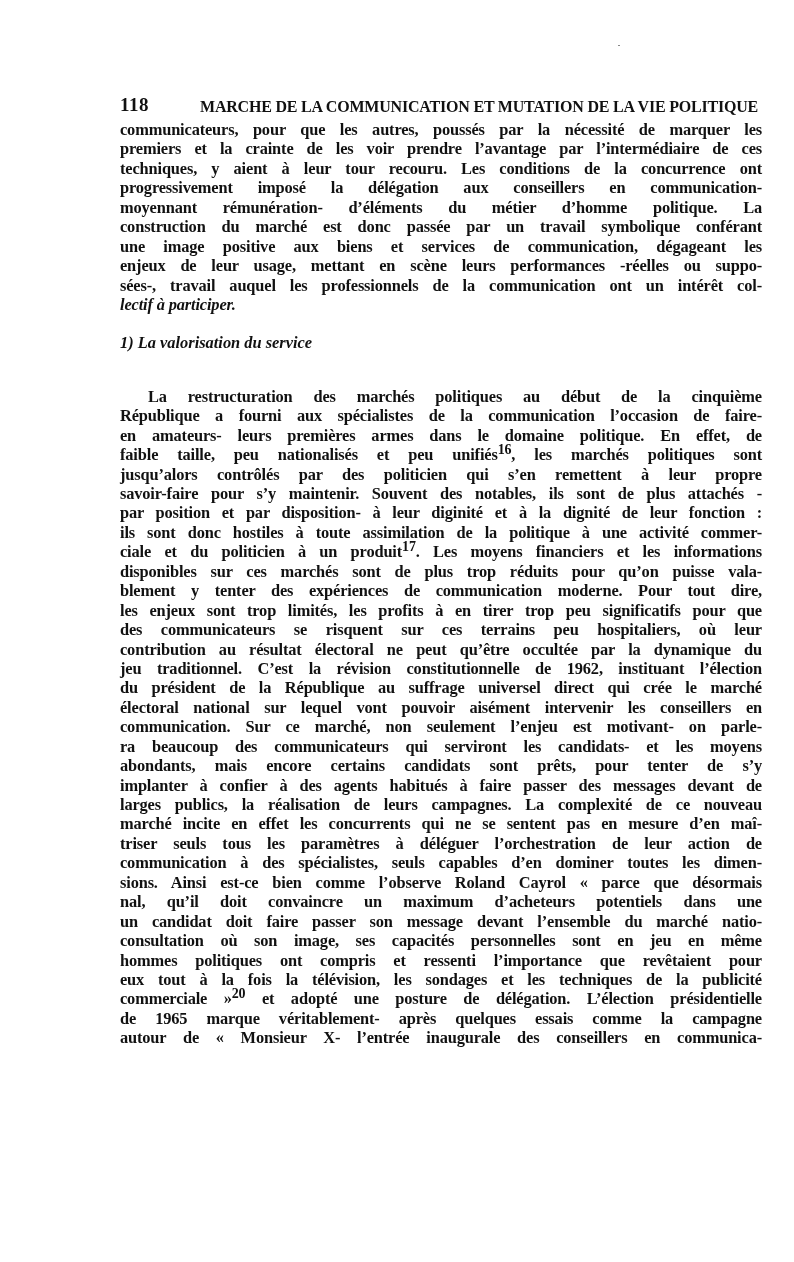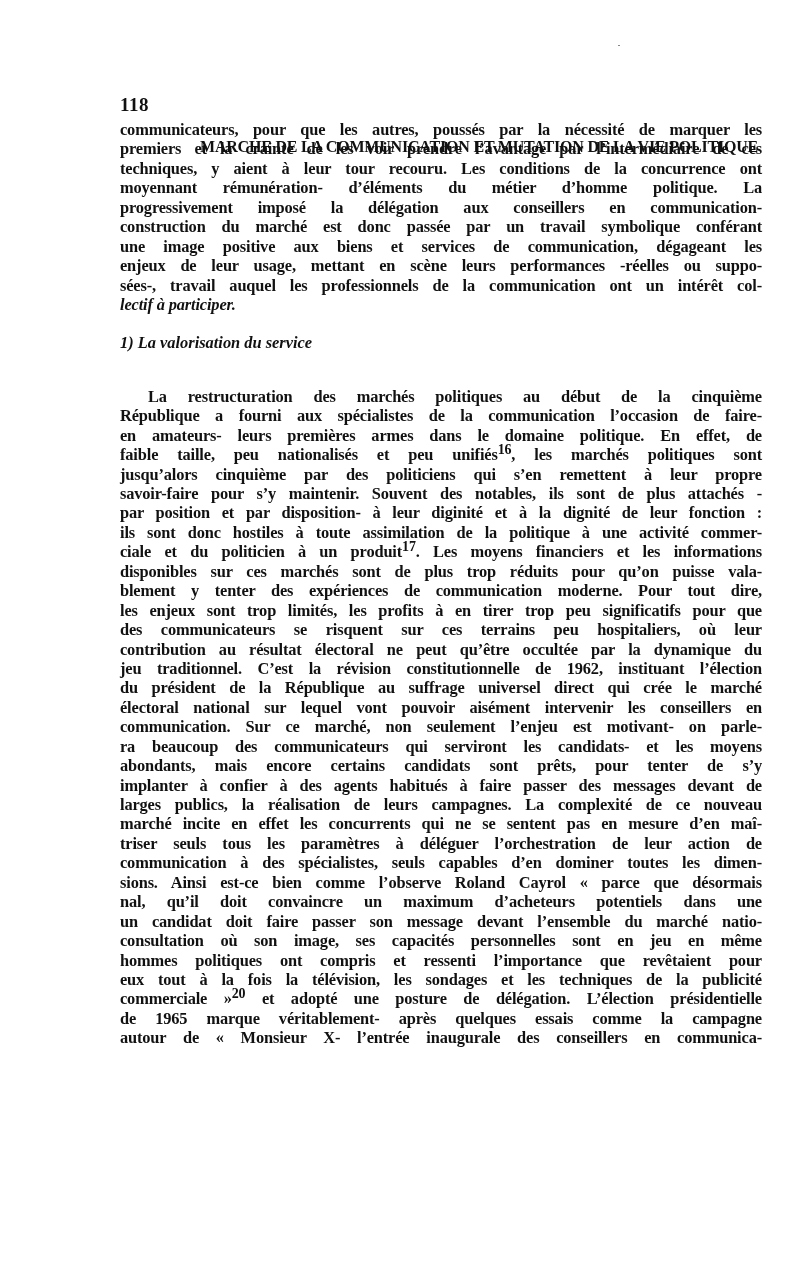--- a/index.html
+++ b/index.html
@@ -24,21 +24,21 @@
     background: #888;
   }
   .page {
     position: absolute;
     left: 120px;
     top: 94px;
     width: 642px;
   }
   .running-head {
     display: flex;
-    align-items: flex-start;
+    align-items: flex-end;
     height: 22px;
     margin-bottom: 4px;
   }
   .page-number {
     font-size: 19px;
     font-weight: bold;
     letter-spacing: 0.5px;
     width: 80px;
   }
   .head-title {
@@ -88,37 +88,37 @@
 
   <div class="running-head">
     <span class="page-number">118</span>
     <span class="head-title">MARCHE DE LA COMMUNICATION ET MUTATION DE LA VIE POLITIQUE</span>
   </div>
 
   <div id="para1">
       <span class="line">communicateurs, pour que les autres, poussés par la nécessité de marquer les</span>
       <span class="line">premiers et la crainte de les voir prendre l’avantage par l’intermédiaire de ces</span>
       <span class="line">techniques, y aient à leur tour recouru. Les conditions de la concurrence ont</span>
+      <span class="line">progressivement imposé la délégation aux conseillers en communication-</span>
       <span class="line">moyennant rémunération- d’éléments du métier d’homme politique. La</span>
-      <span class="line">progressivement imposé la délégation aux conseillers en communication-</span>
       <span class="line">construction du marché est donc passée par un travail symbolique conférant</span>
       <span class="line">une image positive aux biens et services de communication, dégageant les</span>
       <span class="line">enjeux de leur usage, mettant en scène leurs performances -réelles ou suppo-</span>
       <span class="line">sées-, travail auquel les professionnels de la communication ont un intérêt col-</span>
       <span class="line last">lectif à participer.</span>
     </div>
 
   <div class="section-heading">1) La valorisation du service</div>
 
   <div id="para2">
       <span class="line indent">La restructuration des marchés politiques au début de la cinquième</span>
       <span class="line">République a fourni aux spécialistes de la communication l’occasion de faire-</span>
       <span class="line">en amateurs- leurs premières armes dans le domaine politique. En effet, de</span>
       <span class="line"><span>faible taille, peu nationalisés et peu unifiés</span><sup>16</sup><span>, les marchés politiques sont</span></span>
-      <span class="line">jusqu’alors cinquième par des politiciens qui s’en remettent à leur propre</span>
+      <span class="line">jusqu’alors contrôlés par des politicien qui s’en remettent à leur propre</span>
       <span class="line">savoir-faire pour s’y maintenir. Souvent des notables, ils sont de plus attachés -</span>
       <span class="line">par position et par disposition- à leur diginité et à la dignité de leur fonction  :</span>
       <span class="line">ils sont donc hostiles à toute assimilation de la politique à une activité commer-</span>
       <span class="line"><span>ciale et du politicien à un produit</span><sup>17</sup><span>. Les moyens financiers et les informations</span></span>
       <span class="line">disponibles sur ces marchés sont de plus trop réduits pour qu’on puisse vala-</span>
       <span class="line">blement y tenter des expériences de communication moderne. Pour tout dire,</span>
       <span class="line">les enjeux sont trop limités, les profits à en tirer trop peu significatifs pour que</span>
       <span class="line">des communicateurs se risquent sur ces terrains peu hospitaliers, où leur</span>
       <span class="line">contribution au résultat électoral ne peut qu’être occultée par la dynamique du</span>
       <span class="line">jeu traditionnel. C’est la révision constitutionnelle de 1962, instituant l’élection</span>

